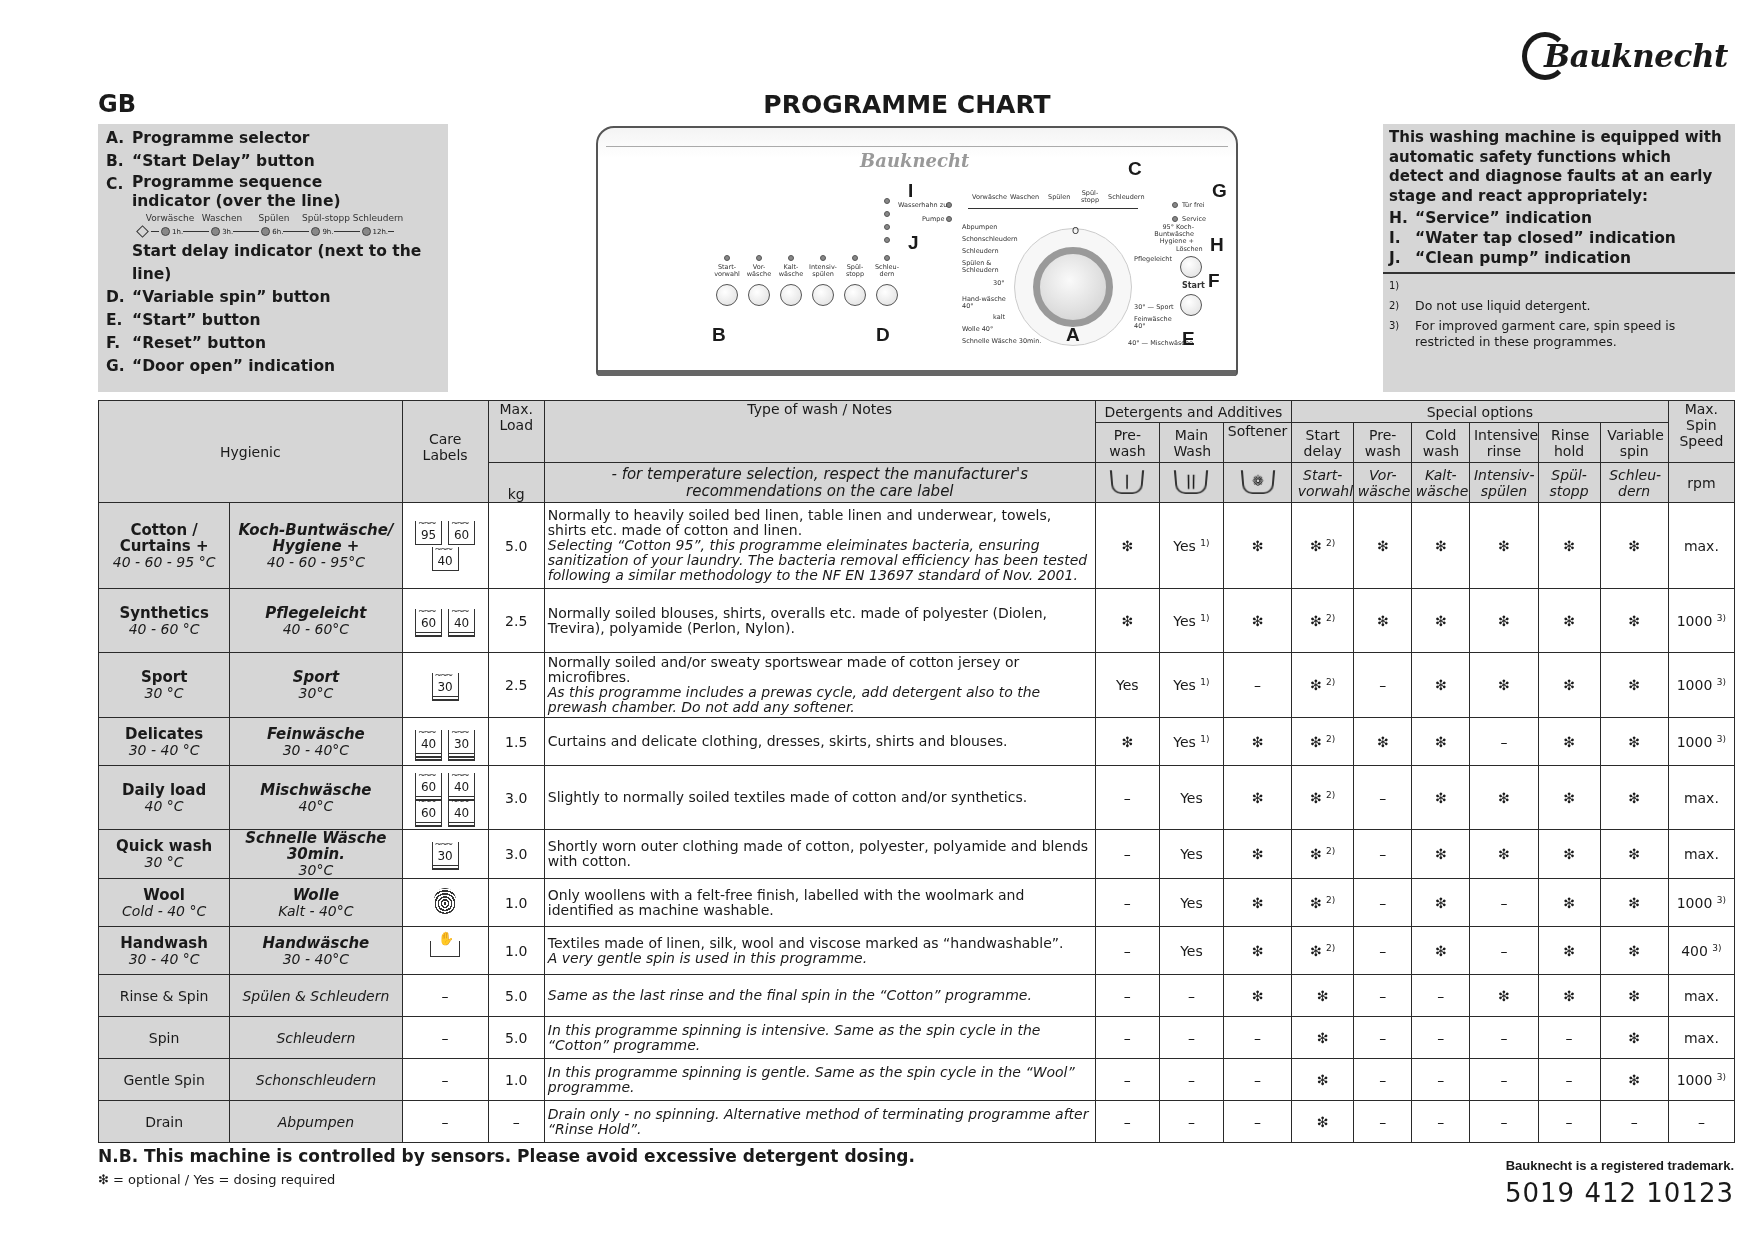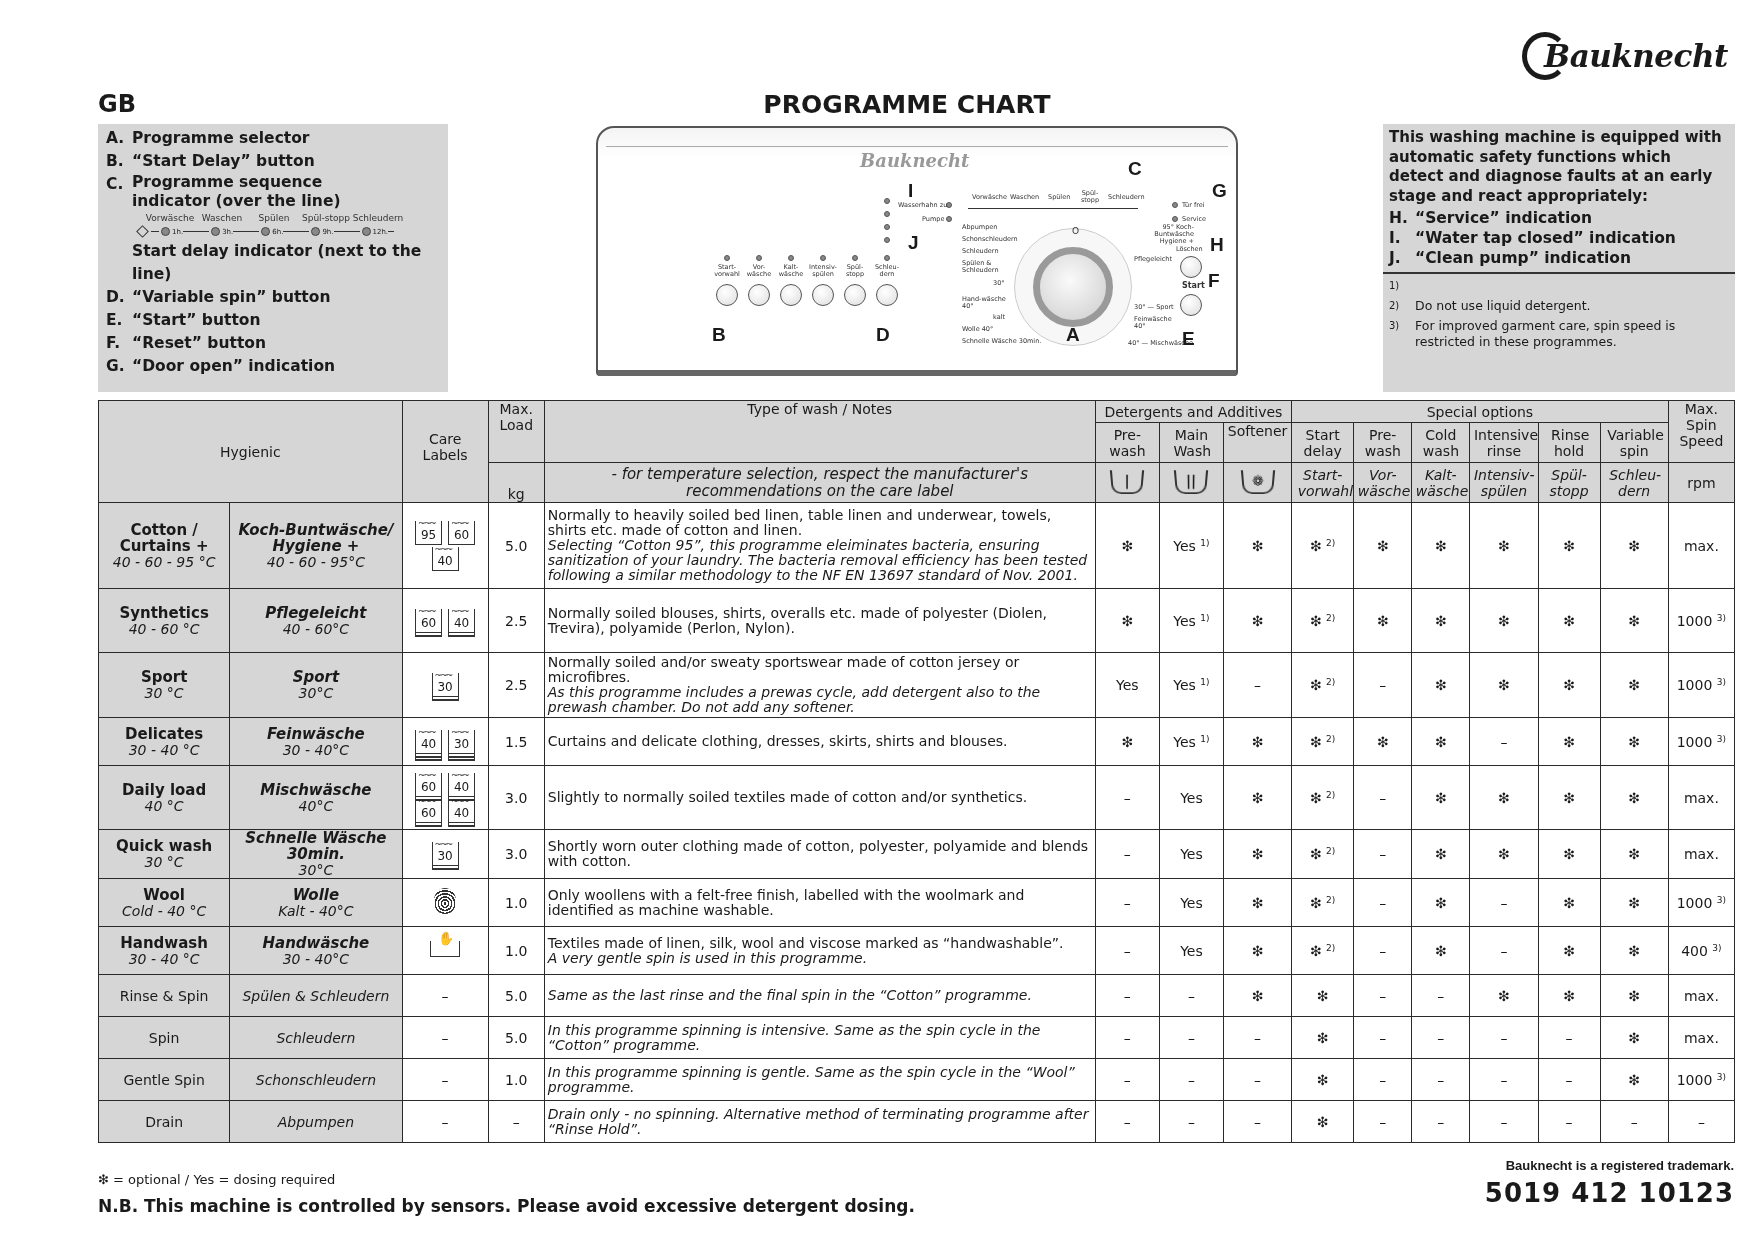--- a/index.html
+++ b/index.html
@@ -57,24 +57,24 @@
   #chart .it { font-style: italic; }
   .basin { display:inline-block; width: 32px; height: 24px; border: 2px solid #333; border-top: none; border-radius: 0 0 10px 10px; transform: perspective(30px) rotateX(-10deg); font-weight: bold; line-height: 20px; font-size: 14px; }
   .care { display:inline-block; position: relative; width: 27px; height: 24px; margin: 1px 3px; border: 1.5px solid #333; border-top: none; font-size: 12px; line-height: 14px; padding-top: 7px; }
   .care::before { content: "~~~"; position:absolute; top: -5px; left: 2px; font-size: 9px; letter-spacing: -2px; }
   .care.u1 { box-shadow: 0 3px 0 -1px #fff, 0 4px 0 0 #333; }
   .care.u2 { box-shadow: 0 3px 0 -1px #fff, 0 4px 0 0 #333, 0 6px 0 -1px #fff, 0 7px 0 0 #333; }
   .wool { display:inline-block; width: 22px; height: 26px; border-radius: 50% 50% 45% 45%; background: repeating-radial-gradient(circle at 50% 60%, #333 0 1.5px, #fff 1.5px 3px); }
   .hand { display:inline-block; width: 30px; height: 16px; border: 1.5px solid #333; border-top: none; position: relative; }
   .hand::after { content:"\270B"; position:absolute; left: 7px; top: -10px; font-size: 13px; }
 
-  #nb { left: 98px; top: 1196px; font-size: 17px; font-weight: bold; }
+  #nb { left: 98px; top: 1146px; font-size: 17px; font-weight: bold; }
   #key { left: 98px; top: 1172px; font-size: 13px; }
   #tm { right: 20px; top: 1158px; font-size: 13px; font-weight: bold; font-family: "Liberation Sans", sans-serif; }
-  #code { right: 20px; top: 1178px; font-size: 26px; font-weight: bold; letter-spacing: 1px; }
+  #code { right: 20px; top: 1178px; font-size: 26px; font-weight: normal; letter-spacing: 1px; }
 </style>
 </head>
 <body>
 
 <div id="logo" class="abs"><div class="arc"></div><span class="t">Bauknecht</span></div>
 <div id="country" class="abs">GB</div>
 <div id="title" class="abs">PROGRAMME CHART</div>
 
 <div id="legend-left" class="abs graybox">
   <div class="item">

